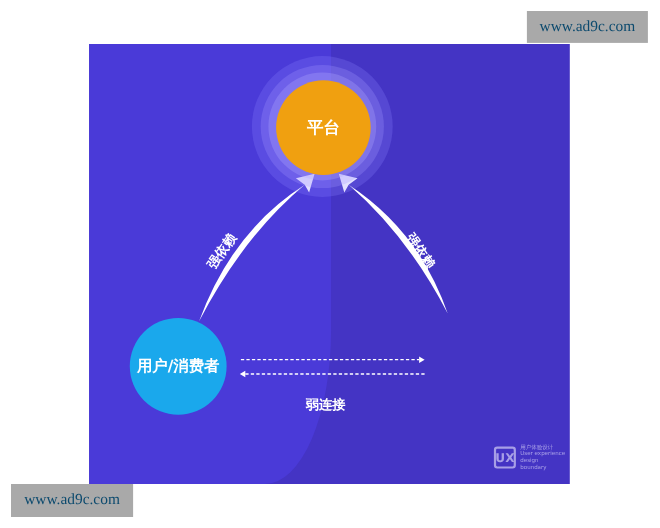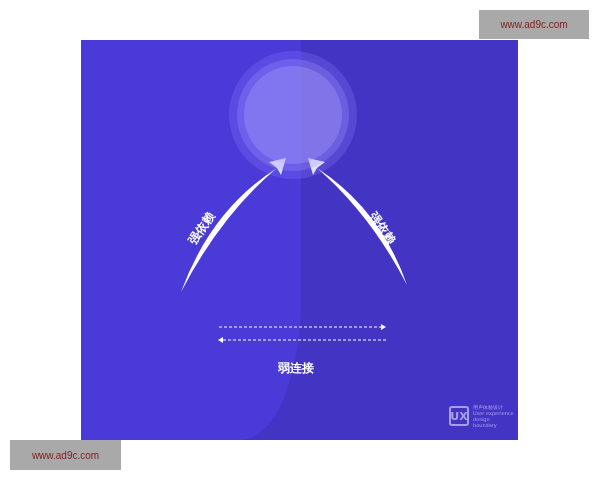--- a/index.html
+++ b/index.html
@@ -1,21 +1,21 @@
 <!DOCTYPE html>
 <html><head>
   <meta charset="utf-8">
   <style>
     html, body { margin: 0; padding: 0; }
     body { width: 600px; height: 480px; background: #ffffff; position: relative; overflow: hidden; font-family: "DejaVu Sans", sans-serif; }
     .panel { position: absolute; left: 81px; top: 40px; width: 437px; height: 400px; background: #4434c4; overflow: hidden; }
     .panel-left { position: absolute; left: 0; top: 0; width: 220px; height: 400px; background: #4a3ad8; border-bottom-right-radius: 60px 140px; }
     .glow { position: absolute; border-radius: 50%; }
     .node { position: absolute; border-radius: 50%; display: flex; align-items: center; justify-content: center; color: #fff; font-weight: bold; font-size: 15px; }
-    .wm { position: absolute; background: #a9a9a9; color: #7f1d1d; font-family: Liberation Sans, sans-serif; font-size: 10px; display: flex; align-items: center; justify-content: center; }
+    .wm { position: absolute; background: #a9a9a9; color: #0c4a6e; font-family: Liberation Serif, serif; font-size: 14px; display: flex; align-items: center; justify-content: center; }
     .lbl { position: absolute; color: #fff; font-weight: bold; font-size: 12px; white-space: nowrap; }
     svg { position: absolute; left: 0; top: 0; }
     .logo { position: absolute; left: 337px; top: 364px; display: flex; align-items: center; gap: 4px; opacity: 0.75; padding-left: 31px; }
     .logo-box { width: 20px; height: 20px; border: 2px solid #c9c3f2; border-radius: 3px; color: #c9c3f2; font-size: 11px; font-weight: bold; display: flex; align-items: center; justify-content: center; box-sizing: border-box; }
     .logo-text { color: #c9c3f2; font-size: 5px; line-height: 6px; }
   </style>
 </head>
 <body>
 
 <div class="panel">
@@ -30,21 +30,27 @@
     <line x1="138" y1="287" x2="300" y2="287" stroke="#ffffff" stroke-width="1.2" stroke-dasharray="3,2"></line>
     <polygon points="300,284 305,287 300,290" fill="#ffffff"></polygon>
     <line x1="142" y1="300" x2="305" y2="300" stroke="#ffffff" stroke-width="1.2" stroke-dasharray="3,2"></line>
     <polygon points="142,297 137,300 142,303" fill="#ffffff"></polygon>
   </svg>
 
   <div class="glow" style="left:148px; top:11px; width:128px; height:128px; background:rgba(140,130,255,0.25);"></div>
   <div class="glow" style="left:156px; top:19px; width:112px; height:112px; background:rgba(160,150,255,0.28);"></div>
   <div class="glow" style="left:163px; top:26px; width:98px; height:98px; background:rgba(180,170,255,0.3);"></div>
 
+  <div class="node" style="left:170px; top:33px; width:86px; height:86px; background:#f0a010;">
+    <span>平台</span>
+  </div>
 
+  <div class="node" style="left:37px; top:249px; width:88px; height:88px; background:#1aa8ec; font-size:14px;">
+    <span>用户/消费者</span>
+  </div>
 
 
   <div class="lbl" style="left:103px; top:180px; transform:rotate(-55deg);">强依赖</div>
   <div class="lbl" style="left:283px; top:180px; transform:rotate(55deg);">强依赖</div>
   <div class="lbl" style="left:197px; top:320px;">弱连接</div>
 
   <div class="logo">
     <div class="logo-box">UX</div>
     <div class="logo-text">
       <div>用户体验设计</div>

